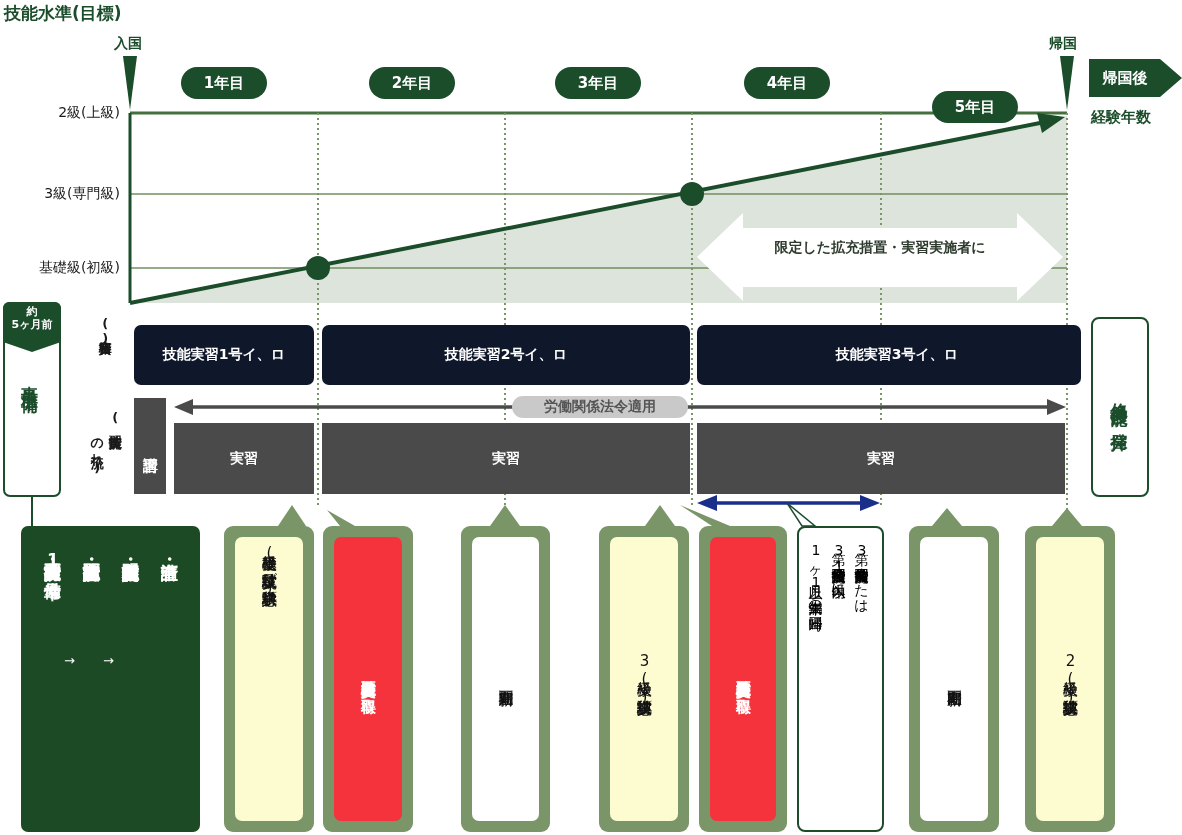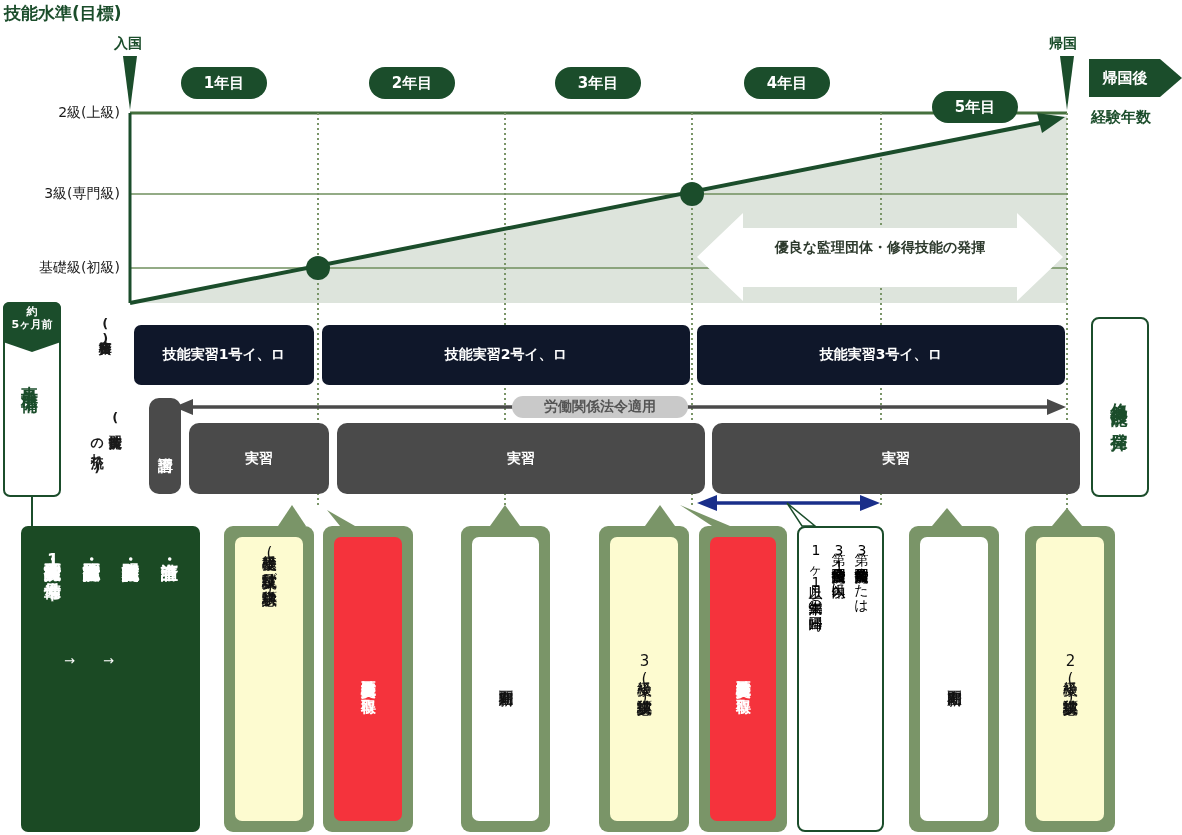--- a/index.html
+++ b/index.html
@@ -6,22 +6,22 @@
   body { width:1182px; height:835px; position:relative; overflow:hidden;
          font-family:"DejaVu Sans", "Liberation Sans", sans-serif; }
   .abs { position:absolute; }
   .title { left:4px; top:2px; font-size:17px; font-weight:bold; color:#1b4d2b; }
   .marker-label { font-size:14px; font-weight:bold; color:#1b4d2b; }
   .year-pill { height:32px; width:86px; border-radius:16px; background:#1b4d2b; color:#fff;
                font-weight:bold; font-size:15px; display:flex; align-items:center; justify-content:center; }
   .level-label { font-size:14px; color:#1a1a1a; text-align:right; width:120px; }
   .status-box { background:#0f172a; color:#fff; font-weight:bold; font-size:14px; border-radius:7px;
                 display:flex; align-items:center; justify-content:center; }
-  .flow-box { background:#4a4a4a; color:#fff; font-weight:bold; font-size:14px; border-radius:10px;
-              display:flex; align-items:center; justify-content:center;margin-left:15px; }
+  .flow-box { background:#4a4a4a; color:#fff; font-weight:bold; font-size:14px; border-radius:0;
+              display:flex; align-items:center; justify-content:center; }
   .vtext { writing-mode:vertical-rl; text-orientation:upright; }
   .callout { background:#7a9568; border-radius:9px; }
   .callout-inner { position:absolute; left:11px; right:11px; top:11px; bottom:11px; border-radius:7px;
                    display:flex; align-items:center; justify-content:center; font-size:15px; color:#111;
                    line-height:1.0; }
   .inner-yellow { background:#fdfbd0; }
   .inner-red { background:#f5333c; color:#fff; font-weight:bold; }
   .inner-white { background:#ffffff; }
   .side-tag { font-size:13px; color:#1a1a1a; font-weight:bold; line-height:1.05; }
 </style>
@@ -93,21 +93,21 @@
 <div class="abs year-pill" style="left:369px;top:67px;">2年目</div>
 <div class="abs year-pill" style="left:555px;top:67px;">3年目</div>
 <div class="abs year-pill" style="left:744px;top:67px;">4年目</div>
 <div class="abs year-pill" style="left:932px;top:67px;margin-top:24px;">5年目</div>
 
 <div class="abs level-label" style="left:0;top:104px;">2級(上級)</div>
 <div class="abs level-label" style="left:0;top:185px;">3級(専門級)</div>
 <div class="abs level-label" style="left:0;top:259px;">基礎級(初級)</div>
 
 <div class="abs" style="left:745px;top:238px;width:270px;text-align:center;font-size:14px;font-weight:bold;color:#2d3a2d;line-height:1.4;">
-  <div>優良な監理団体・修得技能の発揮</div>
+  <div>限定した拡充措置・実習実施者に</div>
 </div>
 
 <div class="abs" style="left:3px;top:302px;width:58px;height:195px;border:2px solid #1b4d2b;border-radius:7px;box-sizing:border-box;background:#fff;">
   <div style="position:absolute;left:-2px;top:-2px;width:58px;height:40px;background:#1b4d2b;border-radius:6px 6px 0 0;color:#fff;font-size:11px;font-weight:bold;text-align:center;line-height:1.2;padding-top:3px;box-sizing:border-box;">
     <div>約</div>
     <div>5ヶ月前</div>
   </div>
   <div style="position:absolute;left:-2px;top:38px;width:0;height:0;border-left:29px solid transparent;border-right:29px solid transparent;border-top:10px solid #1b4d2b;"></div>
   <div class="abs vtext" style="left:14px;top:68px;font-size:17px;font-weight:bold;color:#1b4d2b;letter-spacing:4px;">事前準備</div>
 </div>
@@ -120,21 +120,21 @@
   <div class="abs" style="left:43px;top:127px;color:#fff;font-size:13px;">→</div>
   <div class="abs" style="left:82px;top:127px;color:#fff;font-size:13px;">→</div>
 </div>
 
 <div class="abs vtext side-tag" style="left:98px;top:316px;">(在留資格)</div>
 <div class="abs vtext side-tag" style="left:108px;top:410px;">(技能実習</div>
 <div class="abs vtext side-tag" style="left:90px;top:430px;">の流れ)</div>
 
 <div class="abs status-box" style="left:134px;top:325px;width:180px;height:60px;">技能実習1号イ、ロ</div>
 <div class="abs status-box" style="left:322px;top:325px;width:368px;height:60px;">技能実習2号イ、ロ</div>
-<div class="abs status-box" style="left:697px;top:325px;width:368px;height:60px;">技能実習3号イ、ロ</div>
+<div class="abs status-box" style="left:697px;top:325px;width:368px;height:60px;padding-left:16px;">技能実習3号イ、ロ</div>
 
 <div class="abs" style="left:512px;top:396px;width:176px;height:22px;background:#c9c9c9;border-radius:11px;display:flex;align-items:center;justify-content:center;font-size:14px;font-weight:bold;color:#555;">労働関係法令適用</div>
 
 <div class="abs flow-box vtext" style="left:134px;top:398px;width:32px;height:96px;font-size:15px;">講習</div>
 
 <div class="abs flow-box" style="left:174px;top:423px;width:140px;height:71px;">実習</div>
 <div class="abs flow-box" style="left:322px;top:423px;width:368px;height:71px;">実習</div>
 <div class="abs flow-box" style="left:697px;top:423px;width:368px;height:71px;">実習</div>
 
 <div class="abs" style="left:1091px;top:317px;width:58px;height:180px;border:2px solid #1b4d2b;border-radius:8px;box-sizing:border-box;background:#fff;display:flex;justify-content:center;align-items:center;">

